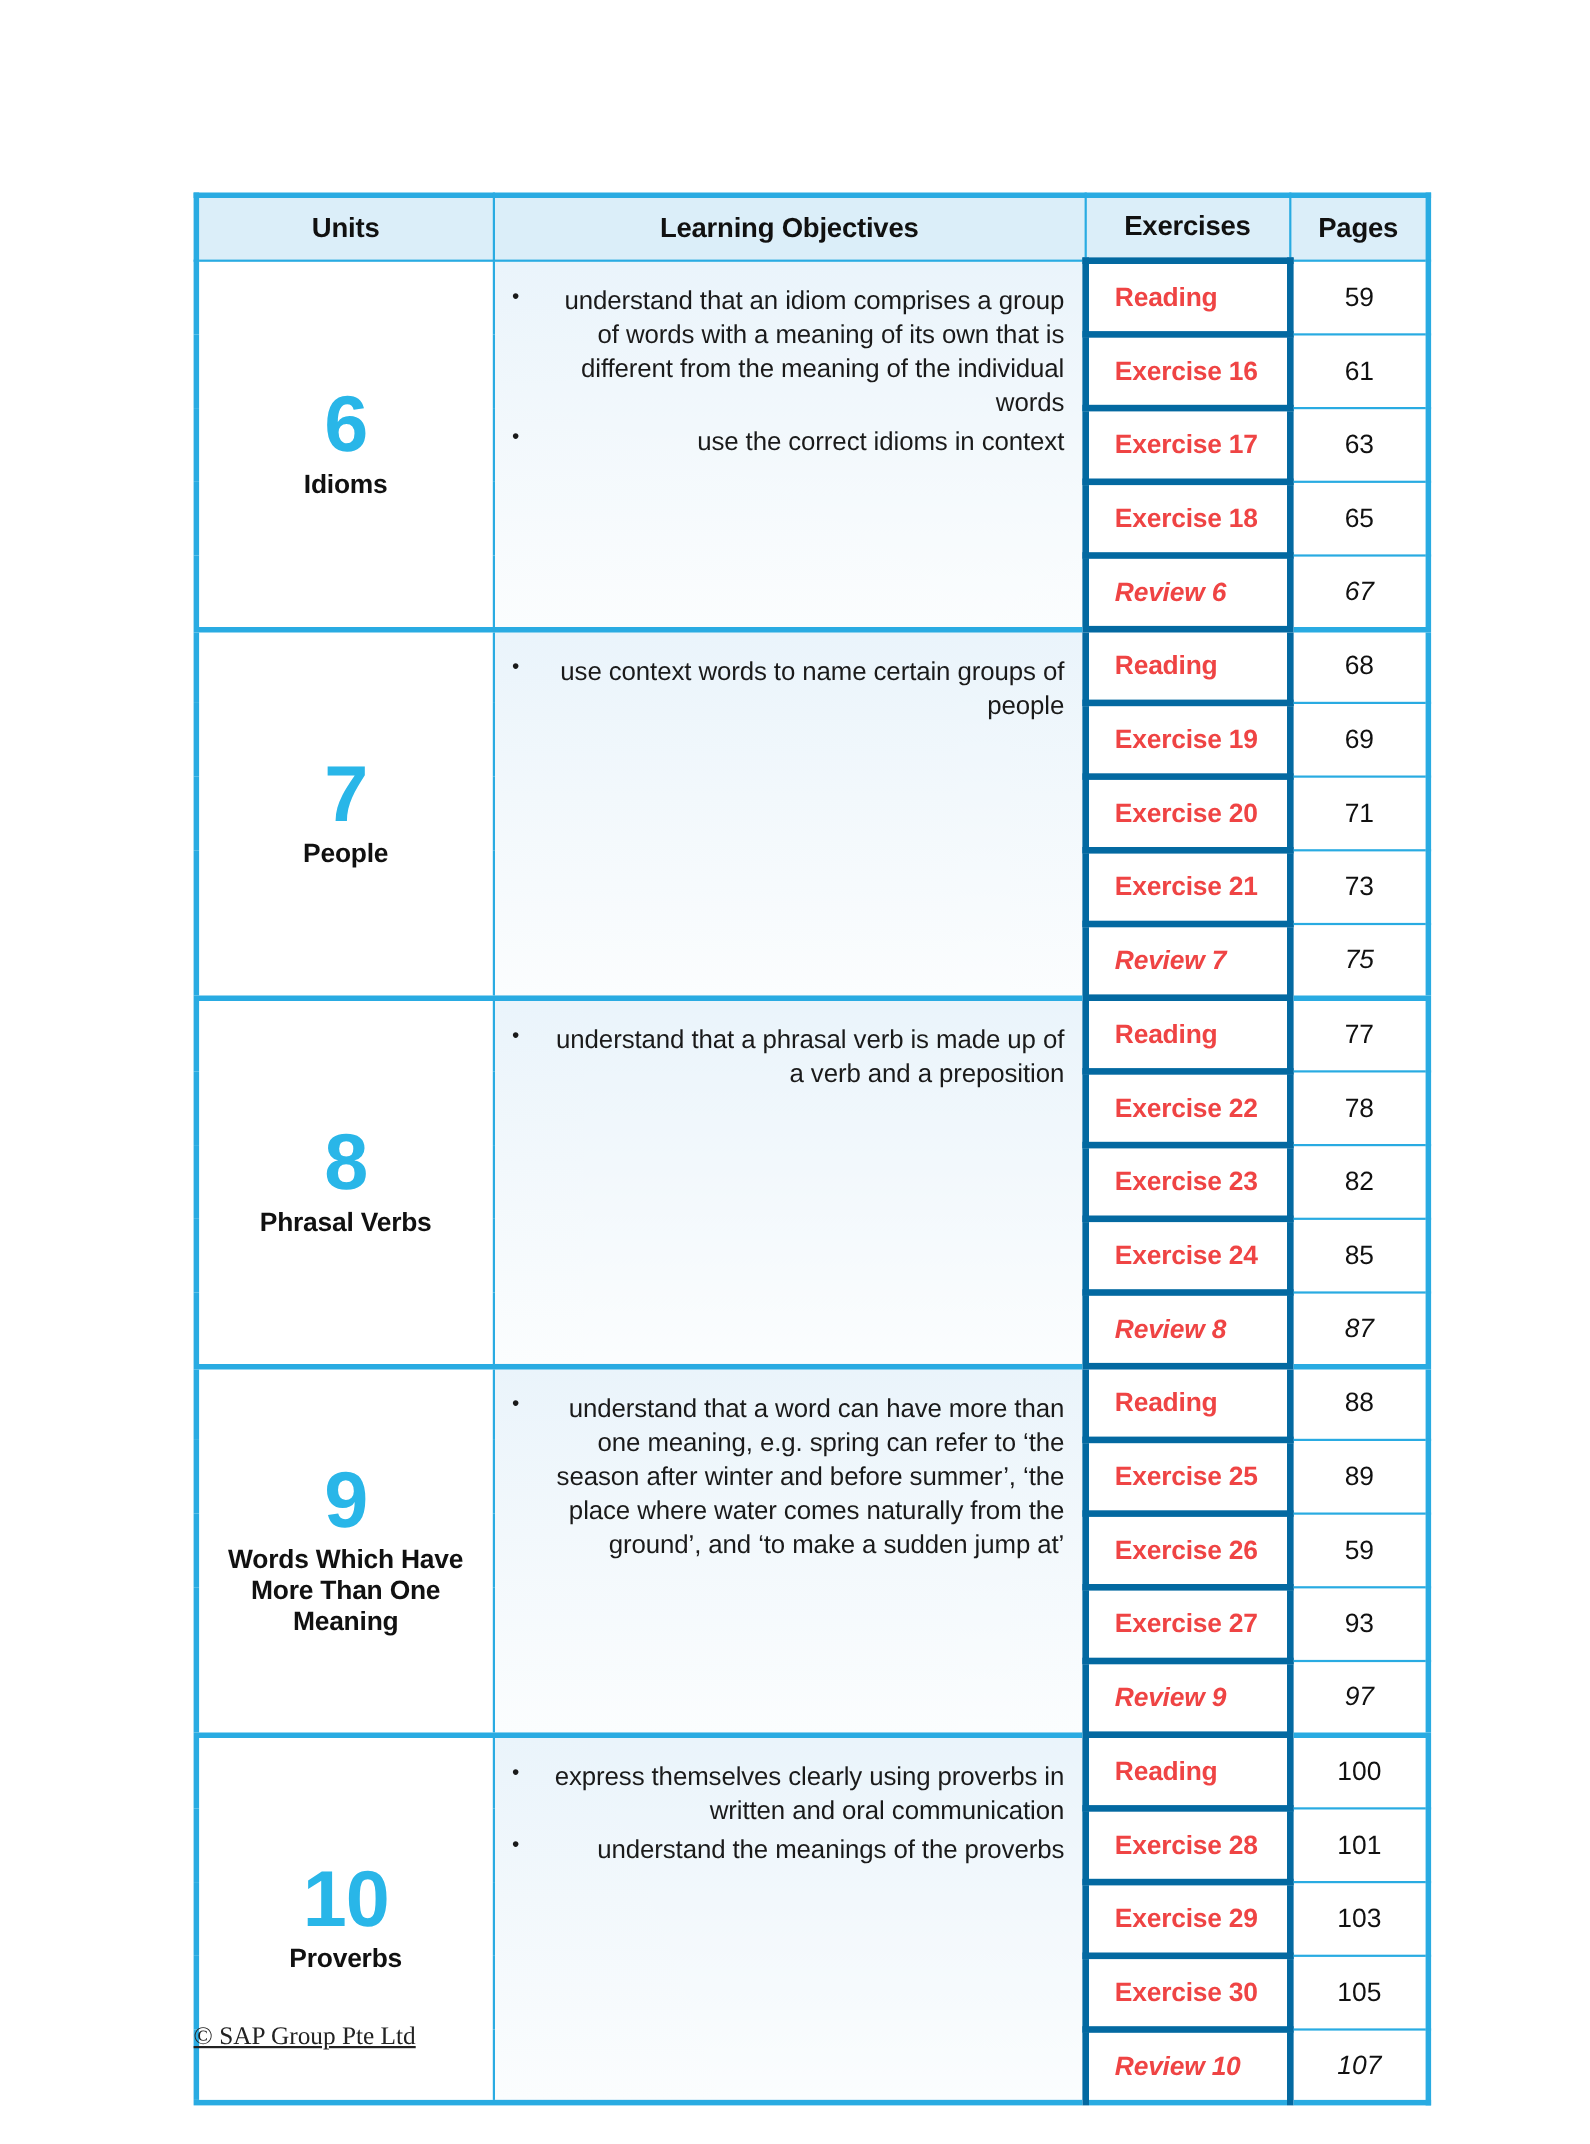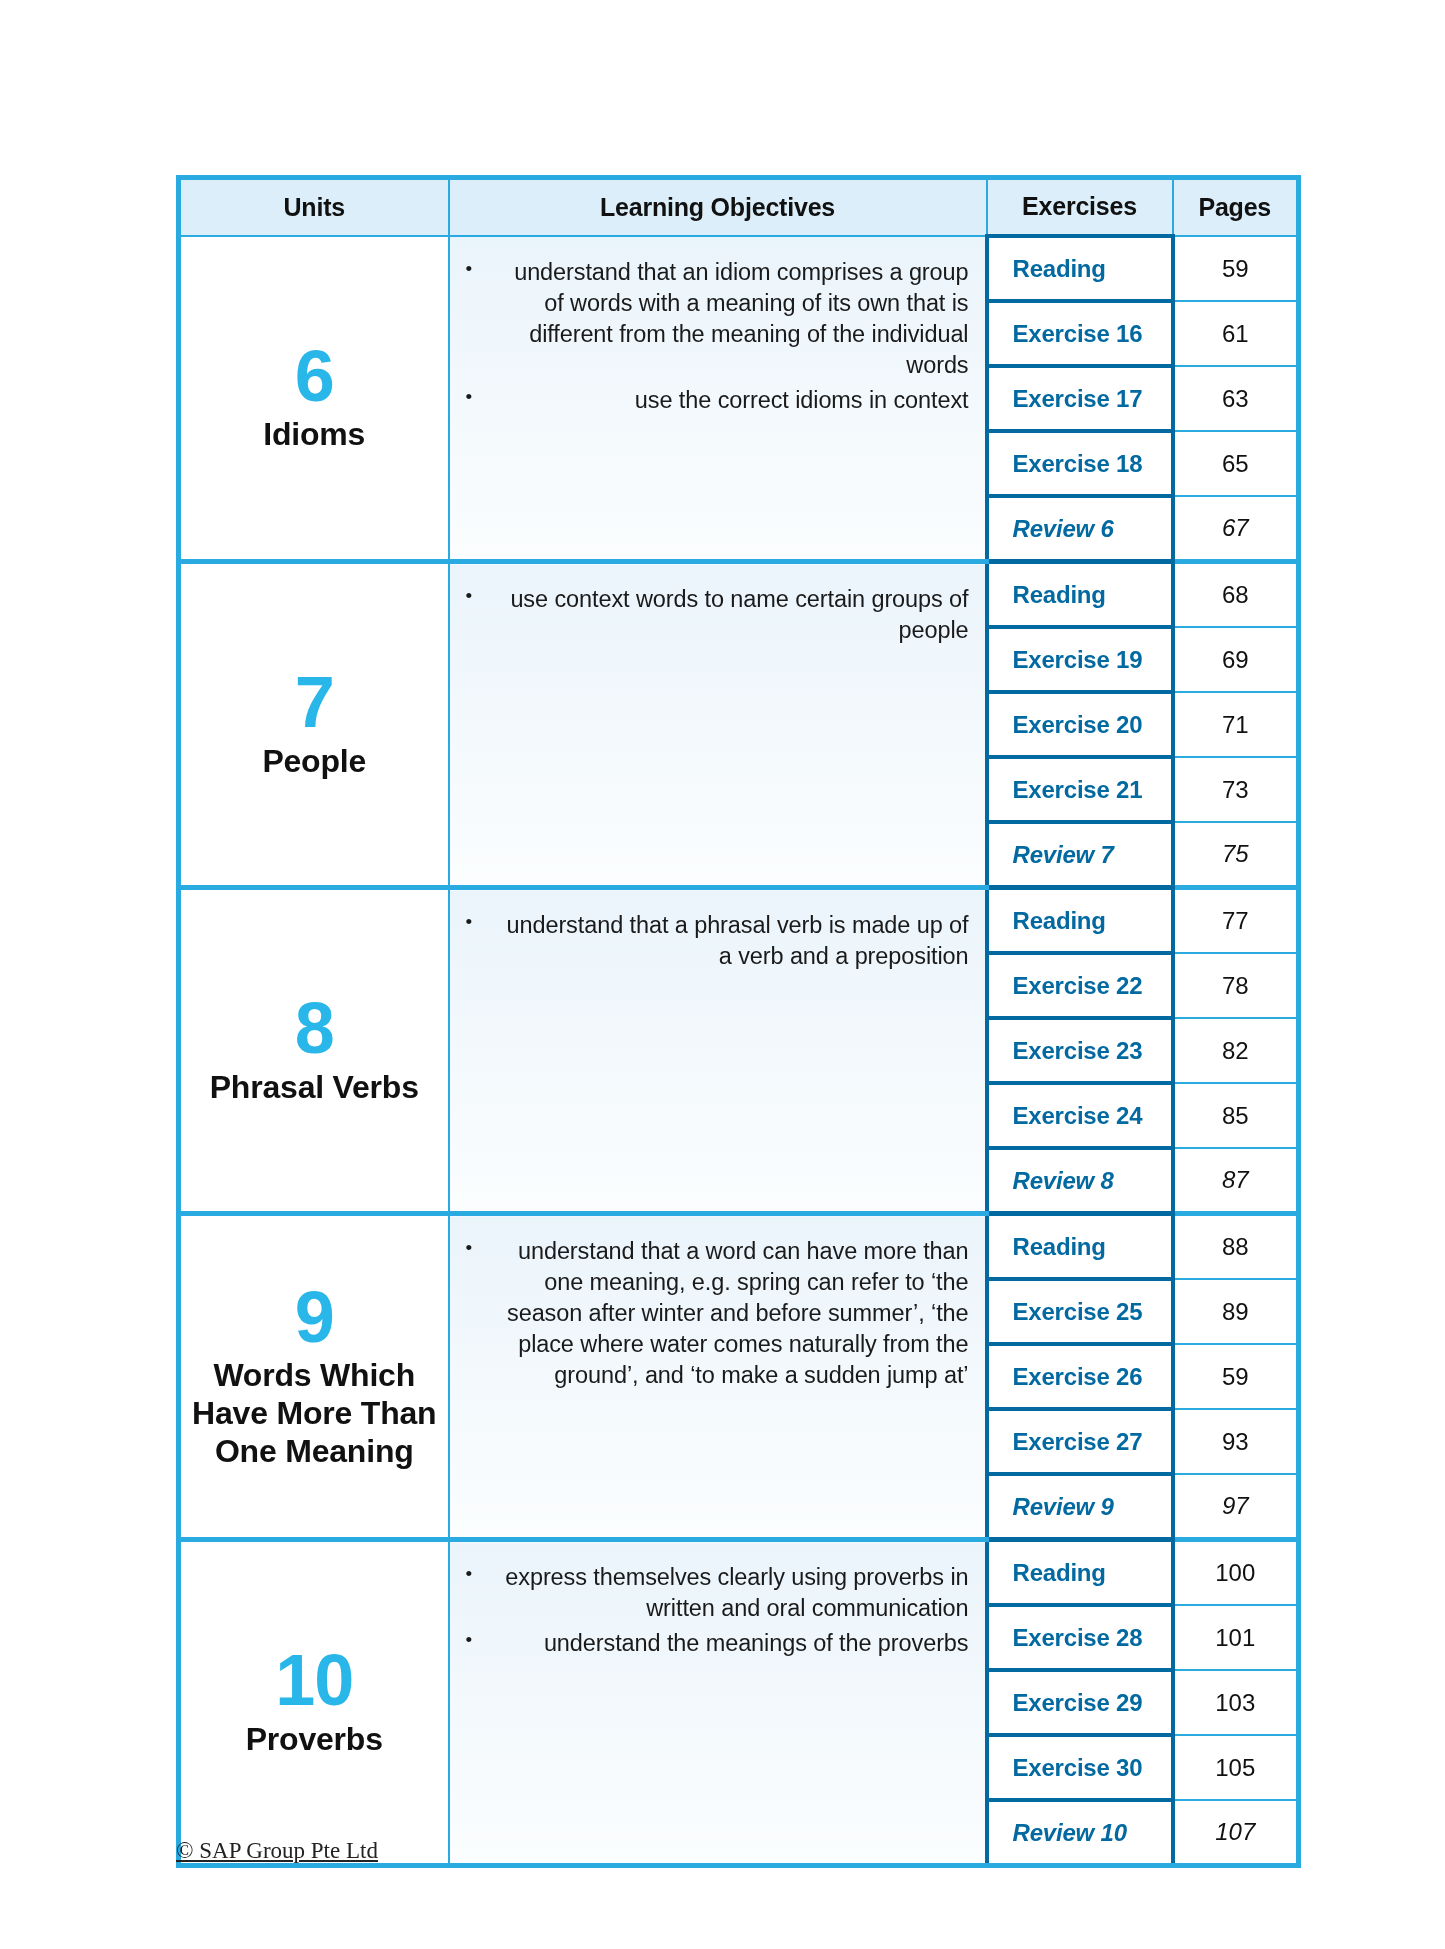--- a/index.html
+++ b/index.html
@@ -71,21 +71,21 @@
     display: block;
     font-size: 72px;
     font-weight: bold;
     line-height: 0.95;
     color: #29b6e8;
     letter-spacing: -1px;
   }
   .unit-name {
     display: block;
     margin-top: 6px;
-    font-size: 32px;
+    font-size: 24px;
     font-weight: bold;
     color: #111111;
     line-height: 1.18;
     letter-spacing: -0.2px;
   }
 
   
   td.obj-cell {
     border: 2px solid #29abe2;
     border-bottom-width: 5px;
@@ -114,23 +114,23 @@
     content: "\2022";
     position: absolute;
     left: 6px;
     top: -1px;
     font-size: 19px;
     color: #1a1a1a;
   }
 
   
   td.ex-cell {
-    border: 4px solid #0369a1;
-    background: #ffffff;
-    color: #0369a1;
+    border: 6px solid #0369a1;
+    background: #ffffff;
+    color: #ef4444;
     font-size: 24px;
     font-weight: bold;
     padding: 14px 0 14px 24px;
     letter-spacing: -0.2px;
     height: 33px;
   }
   td.pg-cell {
     border: 2px solid #29abe2;
     background: #ffffff;
     color: #111111;

